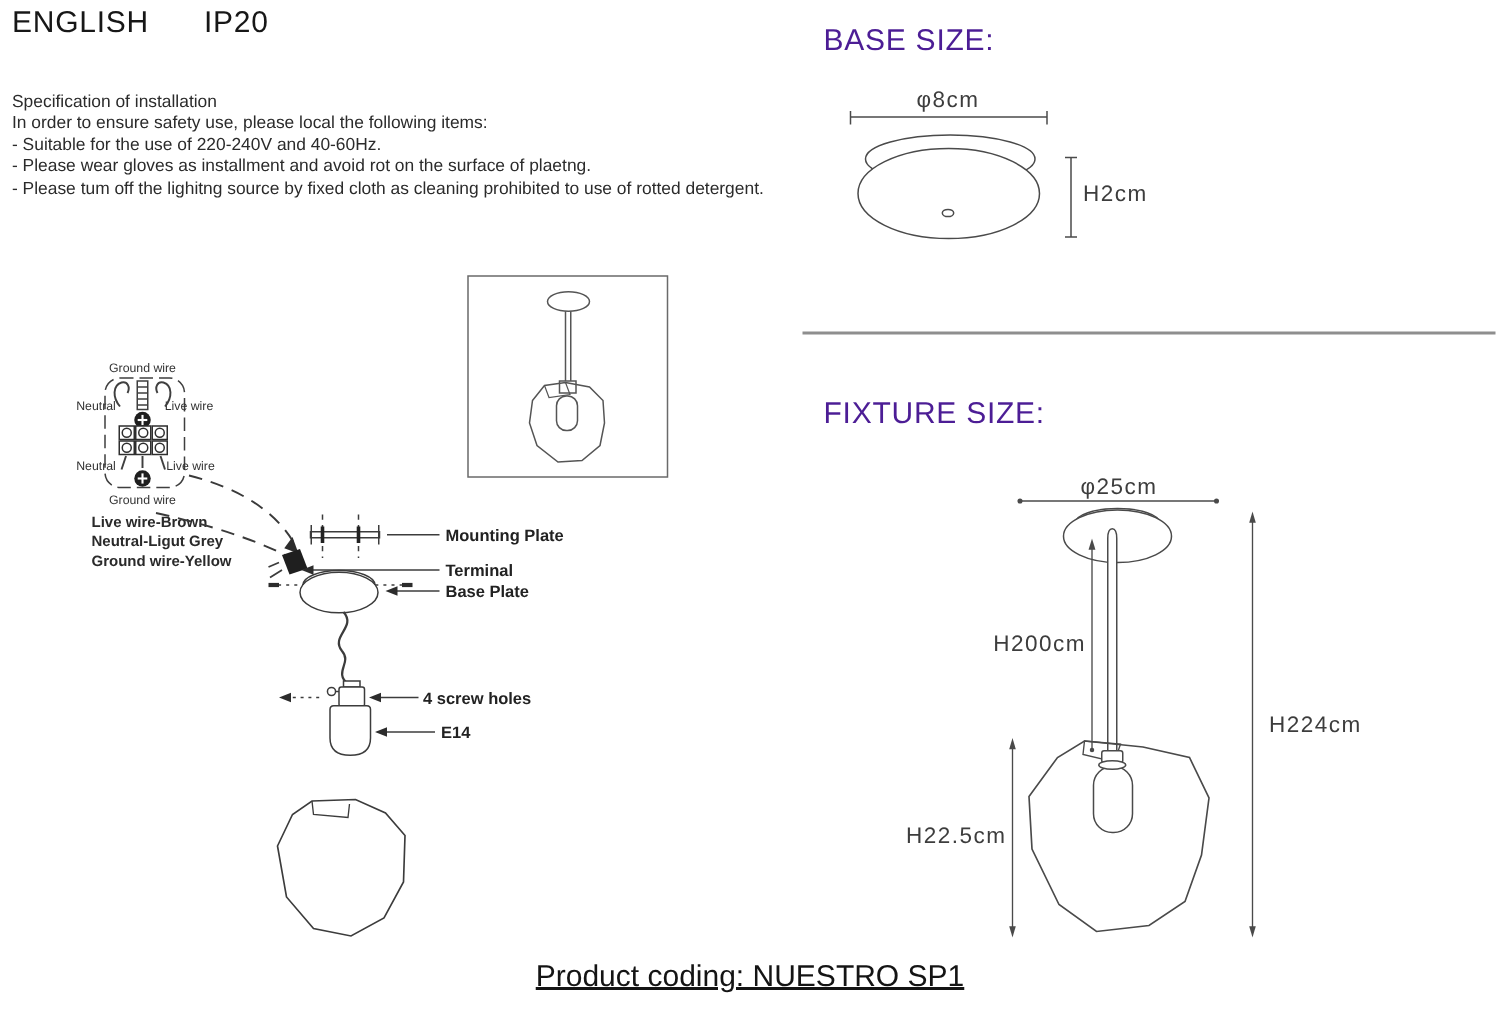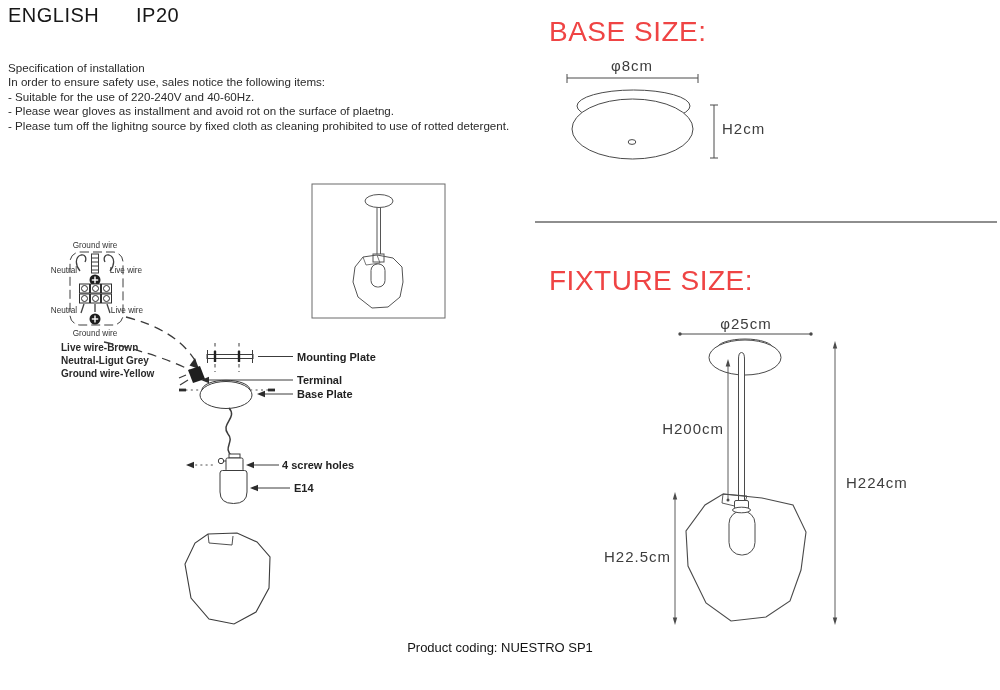--- a/index.html
+++ b/index.html
@@ -3,41 +3,41 @@
 <meta charset="utf-8">
 <style>
   html,body{margin:0;padding:0;background:#fff;}
   .page{
     position:relative;width:1000px;height:690px;background:#ffffff;
     font-family:"Liberation Sans","DejaVu Sans",sans-serif;color:#1c1c1c;overflow:hidden;
   }
   .abs{position:absolute;}
   .hdr{font-size:20px;color:#171717;letter-spacing:0.5px;}
   .spec{font-size:11.6px;line-height:14.4px;color:#2b2b2b;white-space:nowrap;}
-  .sec-title{font-size:28px;color:#ef4444;letter-spacing:0.5px;}
-  .footer{left:0;right:0;top:640px;text-align:center;font-size:13px;color:#141414;}
+  .sec-title{font-size:20px;color:#4c1d95;letter-spacing:0.5px;}
+  .footer{left:0;right:0;top:640px;text-align:center;font-size:20px;color:#141414;text-decoration:underline;}
   .divider{left:535px;top:221px;width:462px;height:2px;background:#8e8e8e;}
   svg{display:block;}
   svg text{font-family:"Liberation Sans","DejaVu Sans",sans-serif;fill:#222;}
   .dim-label{font-size:15px;fill:#3d3d3d;letter-spacing:1px;}
   .draw-label{font-size:11px;font-weight:bold;fill:#222;}
   .wire-label{font-size:8.2px;fill:#333;}
   .legend-label{font-size:10px;font-weight:bold;fill:#2a2a2a;}
 </style>
 </head>
 <body>
 
 <div class="page">
 
   <div class="abs hdr" style="left:8px;top:4px;text-align:right;">ENGLISH</div>
   <div class="abs hdr" style="left:136px;top:4px;">IP20</div>
 
   <div class="abs spec" style="left:8px;top:29px;margin-top:32px;">
     <div>Specification of installation</div>
-    <div>In order to ensure safety use, sales notice the following items:</div>
+    <div>In order to ensure safety use, please local the following items:</div>
     <div>- Suitable for the use of 220-240V and 40-60Hz.</div>
     <div>- Please wear gloves as installment and avoid rot on the surface of plaetng.</div>
     <div>- Please tum off the lighitng source by fixed cloth as cleaning prohibited to use of rotted detergent.</div>
   </div>
 
   <svg class="abs" style="left:0;top:170px;" width="520" height="470" viewBox="0 0 520 470">
 
     <g stroke="#3f3f3f" fill="none" stroke-width="1">
       <text class="wire-label" x="95" y="78" text-anchor="middle" stroke="none" fill="#333">Ground wire</text>
       <rect x="70" y="82" width="53" height="73" rx="10" stroke-dasharray="9 4"></rect>

